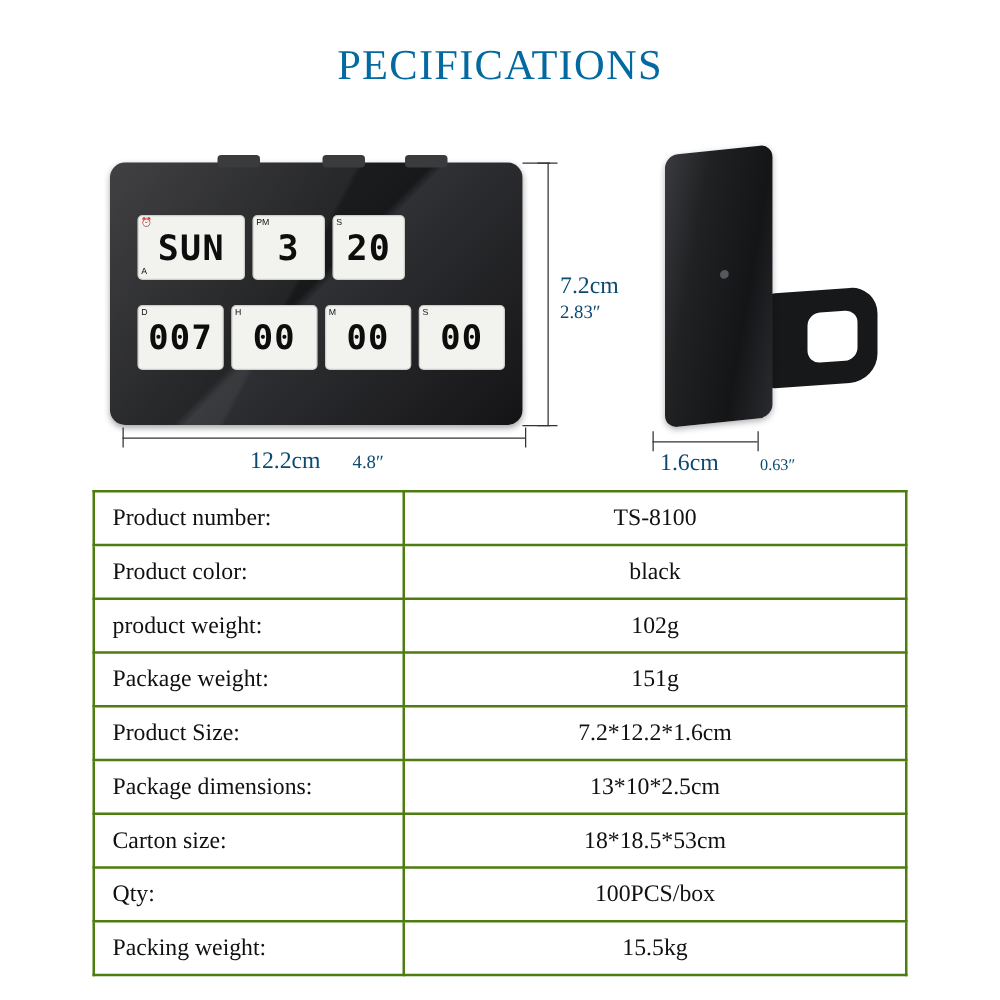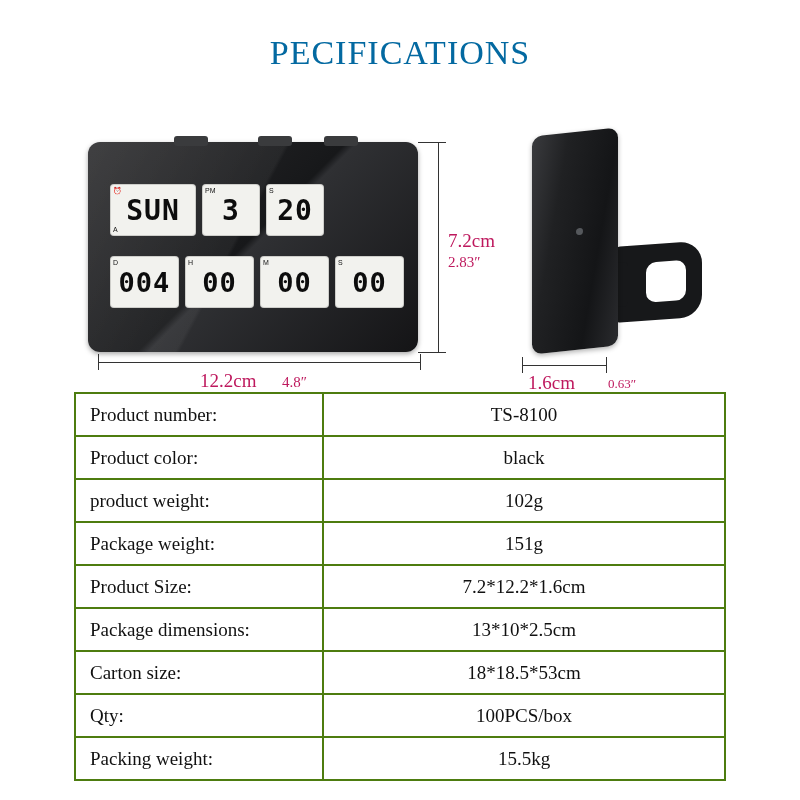--- a/index.html
+++ b/index.html
@@ -26,21 +26,21 @@
     text-align: center;
     font-size: 34px;
     letter-spacing: 1px;
     color: #0369a1;
     font-family: "Liberation Serif", serif;
   }
 
   
   .illus {
     position: absolute;
-    top: 122px;
+    top: 110px;
     left: 0;
     width: 800px;
     height: 280px;
   }
 
   
   .device-front {
     position: absolute;
     left: 88px;
     top: 20px;
@@ -120,21 +120,21 @@
   .dim-line {
     position: absolute;
     background: #333;
   }
   .dim-v { width: 1px; }
   .dim-h { height: 1px; }
   .tick { position: absolute; background: #333; }
   .dim-label {
     position: absolute;
     font-family: "Liberation Serif", serif;
-    color: #be185d;
+    color: #0c4a6e;
     white-space: nowrap;
   }
 
   
   .device-side {
     position: absolute;
     left: 532px;
     top: 10px;
     width: 86px;
     height: 230px;
@@ -227,21 +227,21 @@
         </div>
         <div class="lcd w-sec">
           <span class="mini tl">S</span>
           <span class="big">20</span>
         </div>
       </div>
 
       <div class="lcd-row r2">
         <div class="lcd q">
           <span class="mini tl">D</span>
-          <span class="big">004</span>
+          <span class="big">007</span>
         </div>
         <div class="lcd q">
           <span class="mini tl">H</span>
           <span class="big">00</span>
         </div>
         <div class="lcd q">
           <span class="mini tl">M</span>
           <span class="big">00</span>
         </div>
         <div class="lcd q">

